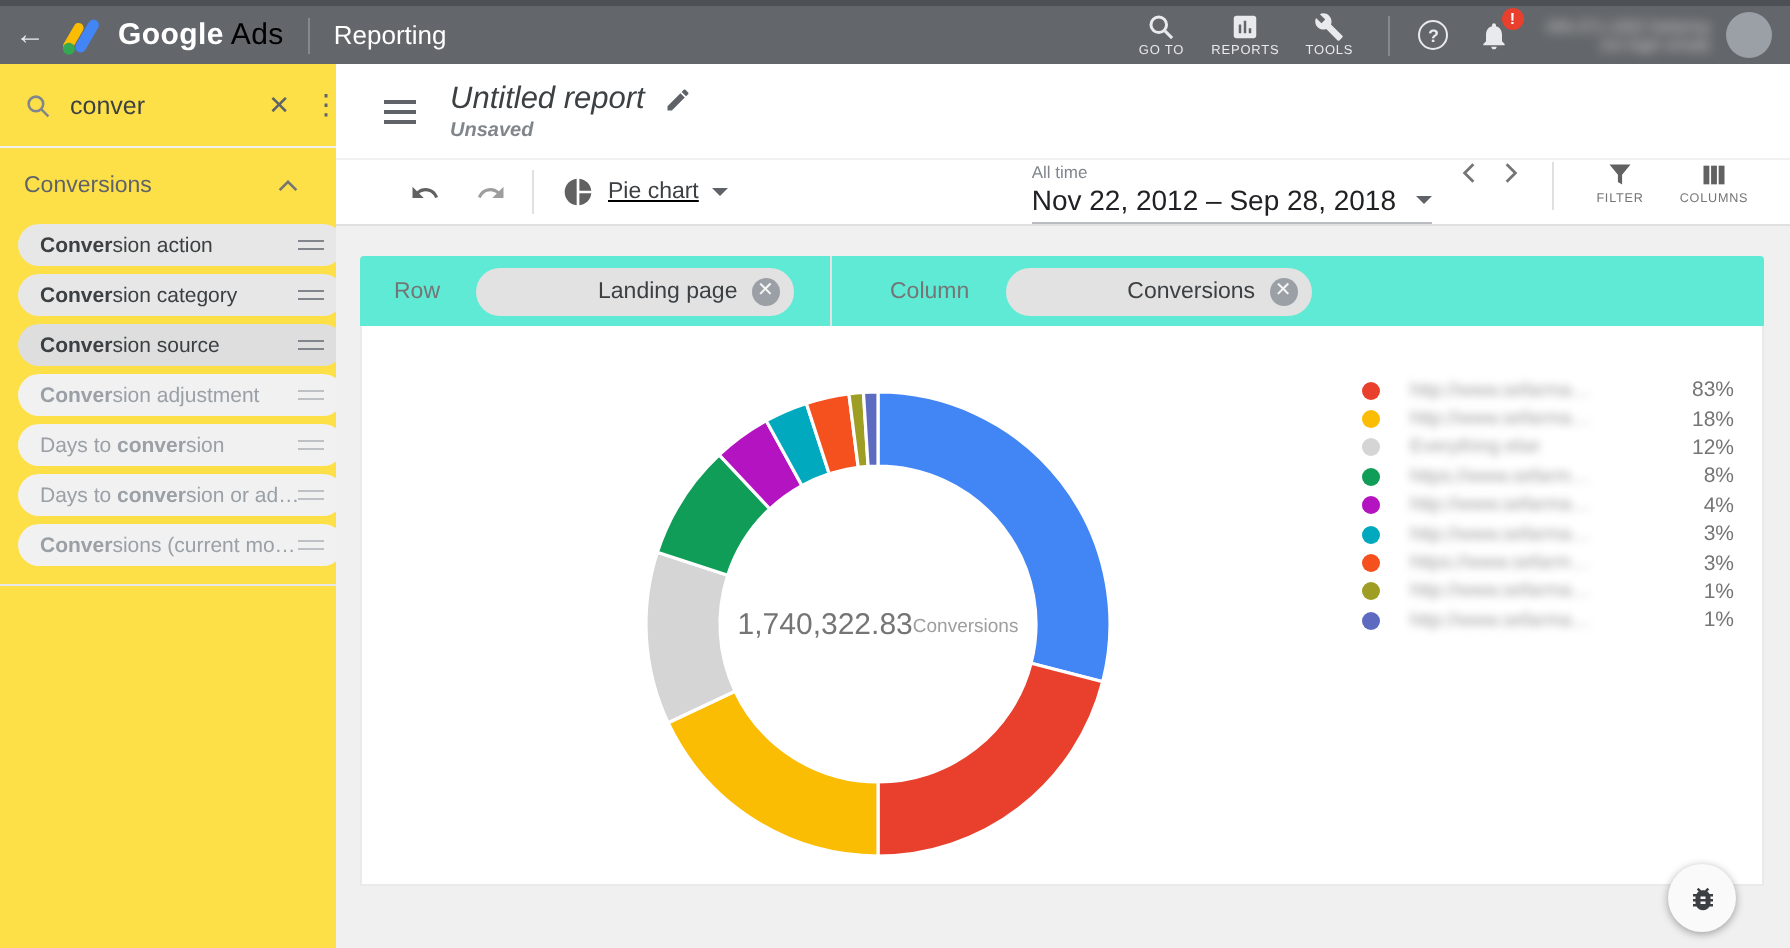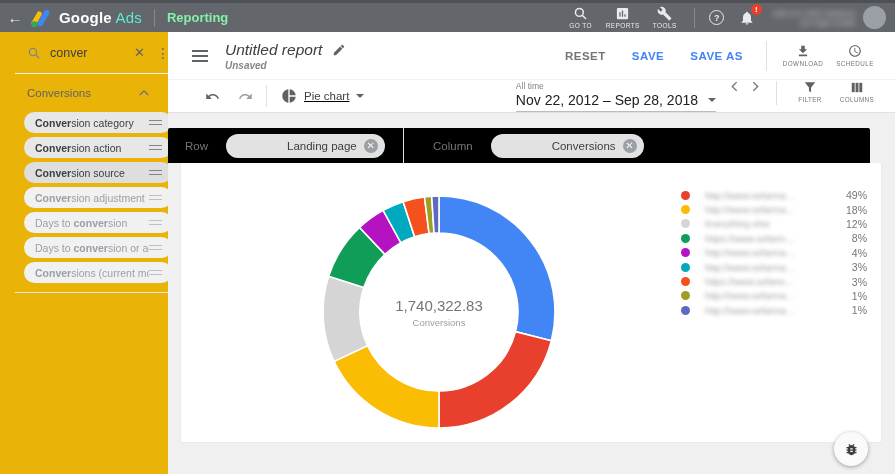--- a/index.html
+++ b/index.html
@@ -7,61 +7,61 @@
   body { font-family:"Liberation Sans", sans-serif; background:#F0F0F0; }
   .page { position:relative; width:895px; height:474px; }
 
   
   .topbar { position:absolute; left:0; top:0; width:895px; height:32px;
     background:#63666A; border-top:3px solid #4D5054; display:flex; align-items:center; color:#fff; }
   .back { width:30px; text-align:center; color:#E8EAED; font-size:15px; cursor:pointer; }
   .brand { display:flex; align-items:center; gap:7px; }
   .brand-text { font-size:15px; color:#FFFFFF; letter-spacing:.2px; }
   .brand-text .g { font-weight:bold; }
-  .brand-text .a { font-weight:normal; color:#5eead4; }
+  .brand-text .a { font-weight:normal; color:#000000; }
   .tb-divider { width:1px; height:18px; background:#85888C; margin:0 12px; }
-  .section-title { font-size:13px; font-weight:bold; color:#86efac; }
+  .section-title { font-size:13px; font-weight:normal; color:#ffffff; }
   .tb-right { margin-left:auto; display:flex; align-items:center; height:100%; }
   .tb-item { width:42px; display:flex; flex-direction:column; align-items:center; gap:1px; cursor:pointer; }
   .tb-item .lbl { font-size:6.5px; letter-spacing:.4px; color:#E8EAED; }
   .tb-div2 { width:1px; height:20px; background:#85888C; margin:0 8px; }
   .tb-round { width:28px; display:flex; justify-content:center; cursor:pointer; position:relative; }
   .help-circle { width:15px; height:15px; border:1.3px solid #E8EAED; border-radius:50%;
     font-size:9px; font-weight:bold; color:#E8EAED; display:flex; align-items:center; justify-content:center; }
   .badge { position:absolute; top:-6px; right:1px; width:11px; height:11px; background:#E8402D;
     border-radius:50%; color:#fff; font-size:8px; font-weight:bold; display:flex; align-items:center; justify-content:center; }
   .account { text-align:right; font-size:8px; line-height:9px; color:#D7D9DB; margin:0 8px 0 10px; }
   .avatar { width:23px; height:23px; border-radius:50%; background:#9AA0A6; margin-right:9px; cursor:pointer; }
   .blur  { filter:blur(2px); }
   .blur3 { filter:blur(3px); }
 
   
   .sidebar { position:absolute; left:0; top:32px; width:182px; height:442px;
-    background:#eab308; border-right:1px solid #E0E0E0;padding-left:15px; }
+    background:#fde047; border-right:1px solid #E0E0E0; }
   .search-row { height:42px; display:flex; align-items:center; padding:0 6px 0 12px; border-bottom:1px solid #F1F1F1; }
   .search-input { border:none; outline:none; flex:1; min-width:0; font-size:12.5px; color:#3C4043; margin-left:9px;
     font-family:"Liberation Sans", sans-serif; background:transparent; }
   .clear-x { color:#5F6368; font-size:13px; padding:0 6px; cursor:pointer; }
   .kebab { color:#5F6368; font-size:14px; padding:0 5px; cursor:pointer; font-family:"DejaVu Sans", sans-serif; }
   .section-head { display:flex; align-items:center; justify-content:space-between; padding:13px 32px 9px 12px; }
   .section-head .t { font-size:11.5px; color:#5F6368; }
   .side-chip { height:21px; margin:4px 9px; background:#E7E7E7; border-radius:11px;
     display:flex; align-items:center; padding:0 10px 0 11px; cursor:grab; }
   .side-chip .chip-txt { flex:1; font-size:10.5px; color:#3C4043; white-space:nowrap; overflow:hidden; }
   .side-chip.hl { background:#DEDEDE; }
   .side-chip.dis { background:#F1F1F1; }
   .side-chip.dis .chip-txt { color:#9AA0A6; }
   .drag-handle { width:13px; display:flex; flex-direction:column; gap:2.5px; }
   .drag-handle i { height:1.5px; background:#80868B; display:block; }
   .side-chip.dis .drag-handle i { background:#BDC1C6; }
   .side-sep { height:1px; background:#E8E8E8; margin-top:9px; }
 
   
   .main { position:absolute; left:168px; top:32px; width:727px; height:442px; }
-  .hdr1 { height:47px; background:#fff; display:flex; align-items:center; padding:0 14px 0 24px; }
+  .hdr1 { height:47px; background:#fff; display:flex; align-items:center; padding:0 28px 0 24px; }
   .hamburger { width:16px; display:flex; flex-direction:column; gap:3px; margin-right:17px; cursor:pointer; }
   .hamburger i { height:2px; background:#5F6368; display:block; }
   .title-block { display:flex; flex-direction:column; }
   .title-line { display:flex; align-items:center; gap:10px; }
   .report-title { font-size:15.5px; font-style:italic; color:#3C4043; cursor:text; }
   .unsaved { font-size:10px; font-style:italic; color:#80868B; margin-top:1px;font-weight:bold; }
   .hdr1-right { margin-left:auto; display:flex; align-items:center; }
   .txt-btn { font-size:11.5px; font-weight:bold; letter-spacing:.5px; color:#757575; padding:6px 13px; cursor:pointer; }
   .txt-btn.blue { color:#4285F4; }
   .hdr-div { width:1px; height:30px; background:#E0E0E0; margin:0 10px; }
@@ -77,37 +77,37 @@
     border-top:4px solid #5F6368; }
   .hdr2-right { margin-left:auto; display:flex; align-items:flex-start; }
   .date-group { display:flex; flex-direction:column; border-bottom:1px solid #B9BDC1; padding-bottom:3px; cursor:pointer; }
   .date-preset { font-size:8.5px; color:#80868B; margin-bottom:1px; }
   .date-line { display:flex; align-items:center; gap:10px; }
   .date-value { font-size:14px; color:#202124; }
   .chev { padding:0 7px; cursor:pointer; display:flex; align-items:center; }
 
   
   .content { position:absolute; left:0; top:81px; width:727px; height:361px; background:#F0F0F0; }
-  .band { position:absolute; left:0; top:15px; width:702px; height:35px; background:#000000;
+  .band { position:absolute; left:12px; top:15px; width:702px; height:35px; background:#5eead4;
     border-radius:2px 2px 0 0; display:flex; }
   .band-half { display:flex; align-items:center; }
   .band-label { font-size:11.5px; color:#757575; margin:0 0 0 17px; }
   .band-chip { height:24px; background:#E2E2E2; border-radius:12px; display:flex; align-items:center;
     gap:7px; padding:0 7px 0 13px; margin-left:18px; cursor:pointer; }
   .band-chip .t { font-size:11.5px; color:#3C4043;margin-left:48px; }
   .chip-x { width:14px; height:14px; border-radius:50%; background:#9AA0A6; color:#F6F6F6;
     font-size:10px; line-height:13px; text-align:center; cursor:pointer; }
   .band-div { width:1px; height:35px; background:#E3E3E3; position:absolute; left:235px; top:0; }
   .band .col { position:absolute; left:248px; top:0; height:35px; }
 
   .card { position:absolute; left:12px; top:50px; width:702px; height:280px; background:#FFFFFF;
     border:1px solid #EAEAEA; border-top:none; }
   .donut-wrap { position:absolute; left:140px; top:31px; width:236px; height:236px; }
   .donut-center { position:absolute; left:0; top:0; width:236px; height:236px;
-    display:flex; flex-direction:column; align-items:center; justify-content:center; pointer-events:none; }
+    display:flex; flex-direction:row; align-items:center; justify-content:center; pointer-events:none; }
   .center-value { font-size:15px; color:#757575; }
   .center-label { font-size:9.5px; color:#9E9E9E; margin-top:3px; }
   .legend { position:absolute; left:500px; top:25px; width:186px; }
   .legend-row { display:flex; align-items:center; height:14.4px; }
   .legend-dot { width:9px; height:9px; border-radius:50%; flex:0 0 9px; }
   .legend-label { flex:1; font-size:9.5px; color:#9E9E9E; margin-left:15px; white-space:nowrap;
     overflow:hidden; max-width:112px; }
   .legend-pct { margin-left:auto; font-size:10.5px; color:#757575; }
 
   .fab { position:absolute; left:666px; top:319px; width:34px; height:34px; border-radius:50%;
@@ -184,28 +184,28 @@
       <span class="kebab">⋮</span>
     </div>
     <div class="section-head">
       <span class="t">Conversions</span>
       <svg width="10" height="6" viewBox="0 0 12 7">
         <polyline points="1,6 6,1 11,6" fill="none" stroke="#757575" stroke-width="1.6"></polyline>
       </svg>
     </div>
     <div>
         <div class="side-chip">
+          <span class="chip-txt"><b>Conver</b>sion action</span>
+          <span class="drag-handle">
+            <i></i>
+            <i></i>
+          </span>
+        </div>
+        <div class="side-chip">
           <span class="chip-txt"><b>Conver</b>sion category</span>
-          <span class="drag-handle">
-            <i></i>
-            <i></i>
-          </span>
-        </div>
-        <div class="side-chip">
-          <span class="chip-txt"><b>Conver</b>sion action</span>
           <span class="drag-handle">
             <i></i>
             <i></i>
           </span>
         </div>
         <div class="side-chip hl">
           <span class="chip-txt"><b>Conver</b>sion source</span>
           <span class="drag-handle">
             <i></i>
             <i></i>
@@ -252,38 +252,20 @@
           <i></i>
         </div>
       <div class="title-block">
         <div class="title-line">
           <span class="report-title">Untitled report</span>
           <svg width="14" height="14" viewBox="0 0 24 24">
             <path fill="#5F6368" d="M3 17.25V21h3.75L17.81 9.94l-3.75-3.75L3 17.25zM20.71 7.04c.39-.39.39-1.02 0-1.41l-2.34-2.34c-.39-.39-1.02-.39-1.41 0l-1.83 1.83 3.75 3.75 1.83-1.83z"></path>
           </svg>
         </div>
         <span class="unsaved">Unsaved</span>
-      </div>
-      <div class="hdr1-right">
-        <span class="txt-btn">RESET</span>
-        <span class="txt-btn blue">SAVE</span>
-        <span class="txt-btn blue">SAVE AS</span>
-        <div class="hdr-div"></div>
-        <div class="icon-stack">
-          <svg width="14" height="14" viewBox="0 0 24 24">
-            <path fill="#616161" d="M19 9h-4V3H9v6H5l7 7 7-7zM5 18v3h14v-3H5z"></path>
-          </svg>
-          <span class="lbl">DOWNLOAD</span>
-        </div>
-        <div class="icon-stack">
-          <svg width="14" height="14" viewBox="0 0 24 24">
-            <path fill="#616161" d="M11.99 2C6.47 2 2 6.48 2 12s4.47 10 9.99 10C17.52 22 22 17.52 22 12S17.52 2 11.99 2zm.01 18c-4.42 0-8-3.58-8-8s3.58-8 8-8 8 3.58 8 8-3.58 8-8 8zm.5-13H11v6l5.25 3.15.75-1.23-4.5-2.67z"></path>
-          </svg>
-          <span class="lbl">SCHEDULE</span>
-        </div>
       </div>
     </div>
 
     <div class="hdr2">
       <div class="ico-btn">
         <svg width="15" height="15" viewBox="0 0 24 24">
           <path fill="#616161" d="M12.5 8c-2.65 0-5.05.99-6.9 2.6L2 7v9h9l-3.62-3.62c1.39-1.16 3.16-1.88 5.12-1.88 3.54 0 6.55 2.31 7.6 5.5l2.37-.78C21.08 11.03 17.15 8 12.5 8z"></path>
         </svg>
       </div>
       <div class="ico-btn">
@@ -372,21 +354,21 @@
             </svg>
           <div class="donut-center">
             <span class="center-value">1,740,322.83</span>
             <span class="center-label">Conversions</span>
           </div>
         </div>
         <div class="legend">
             <div class="legend-row">
               <span class="legend-dot" style="background: rgb(232, 64, 45);"></span>
               <span class="legend-label blur">http://www.sefarma…</span>
-              <span class="legend-pct">49%</span>
+              <span class="legend-pct">83%</span>
             </div>
             <div class="legend-row">
               <span class="legend-dot" style="background: rgb(251, 188, 4);"></span>
               <span class="legend-label blur">http://www.sefarma…</span>
               <span class="legend-pct">18%</span>
             </div>
             <div class="legend-row">
               <span class="legend-dot" style="background: rgb(213, 213, 213);"></span>
               <span class="legend-label blur">Everything else</span>
               <span class="legend-pct">12%</span>

